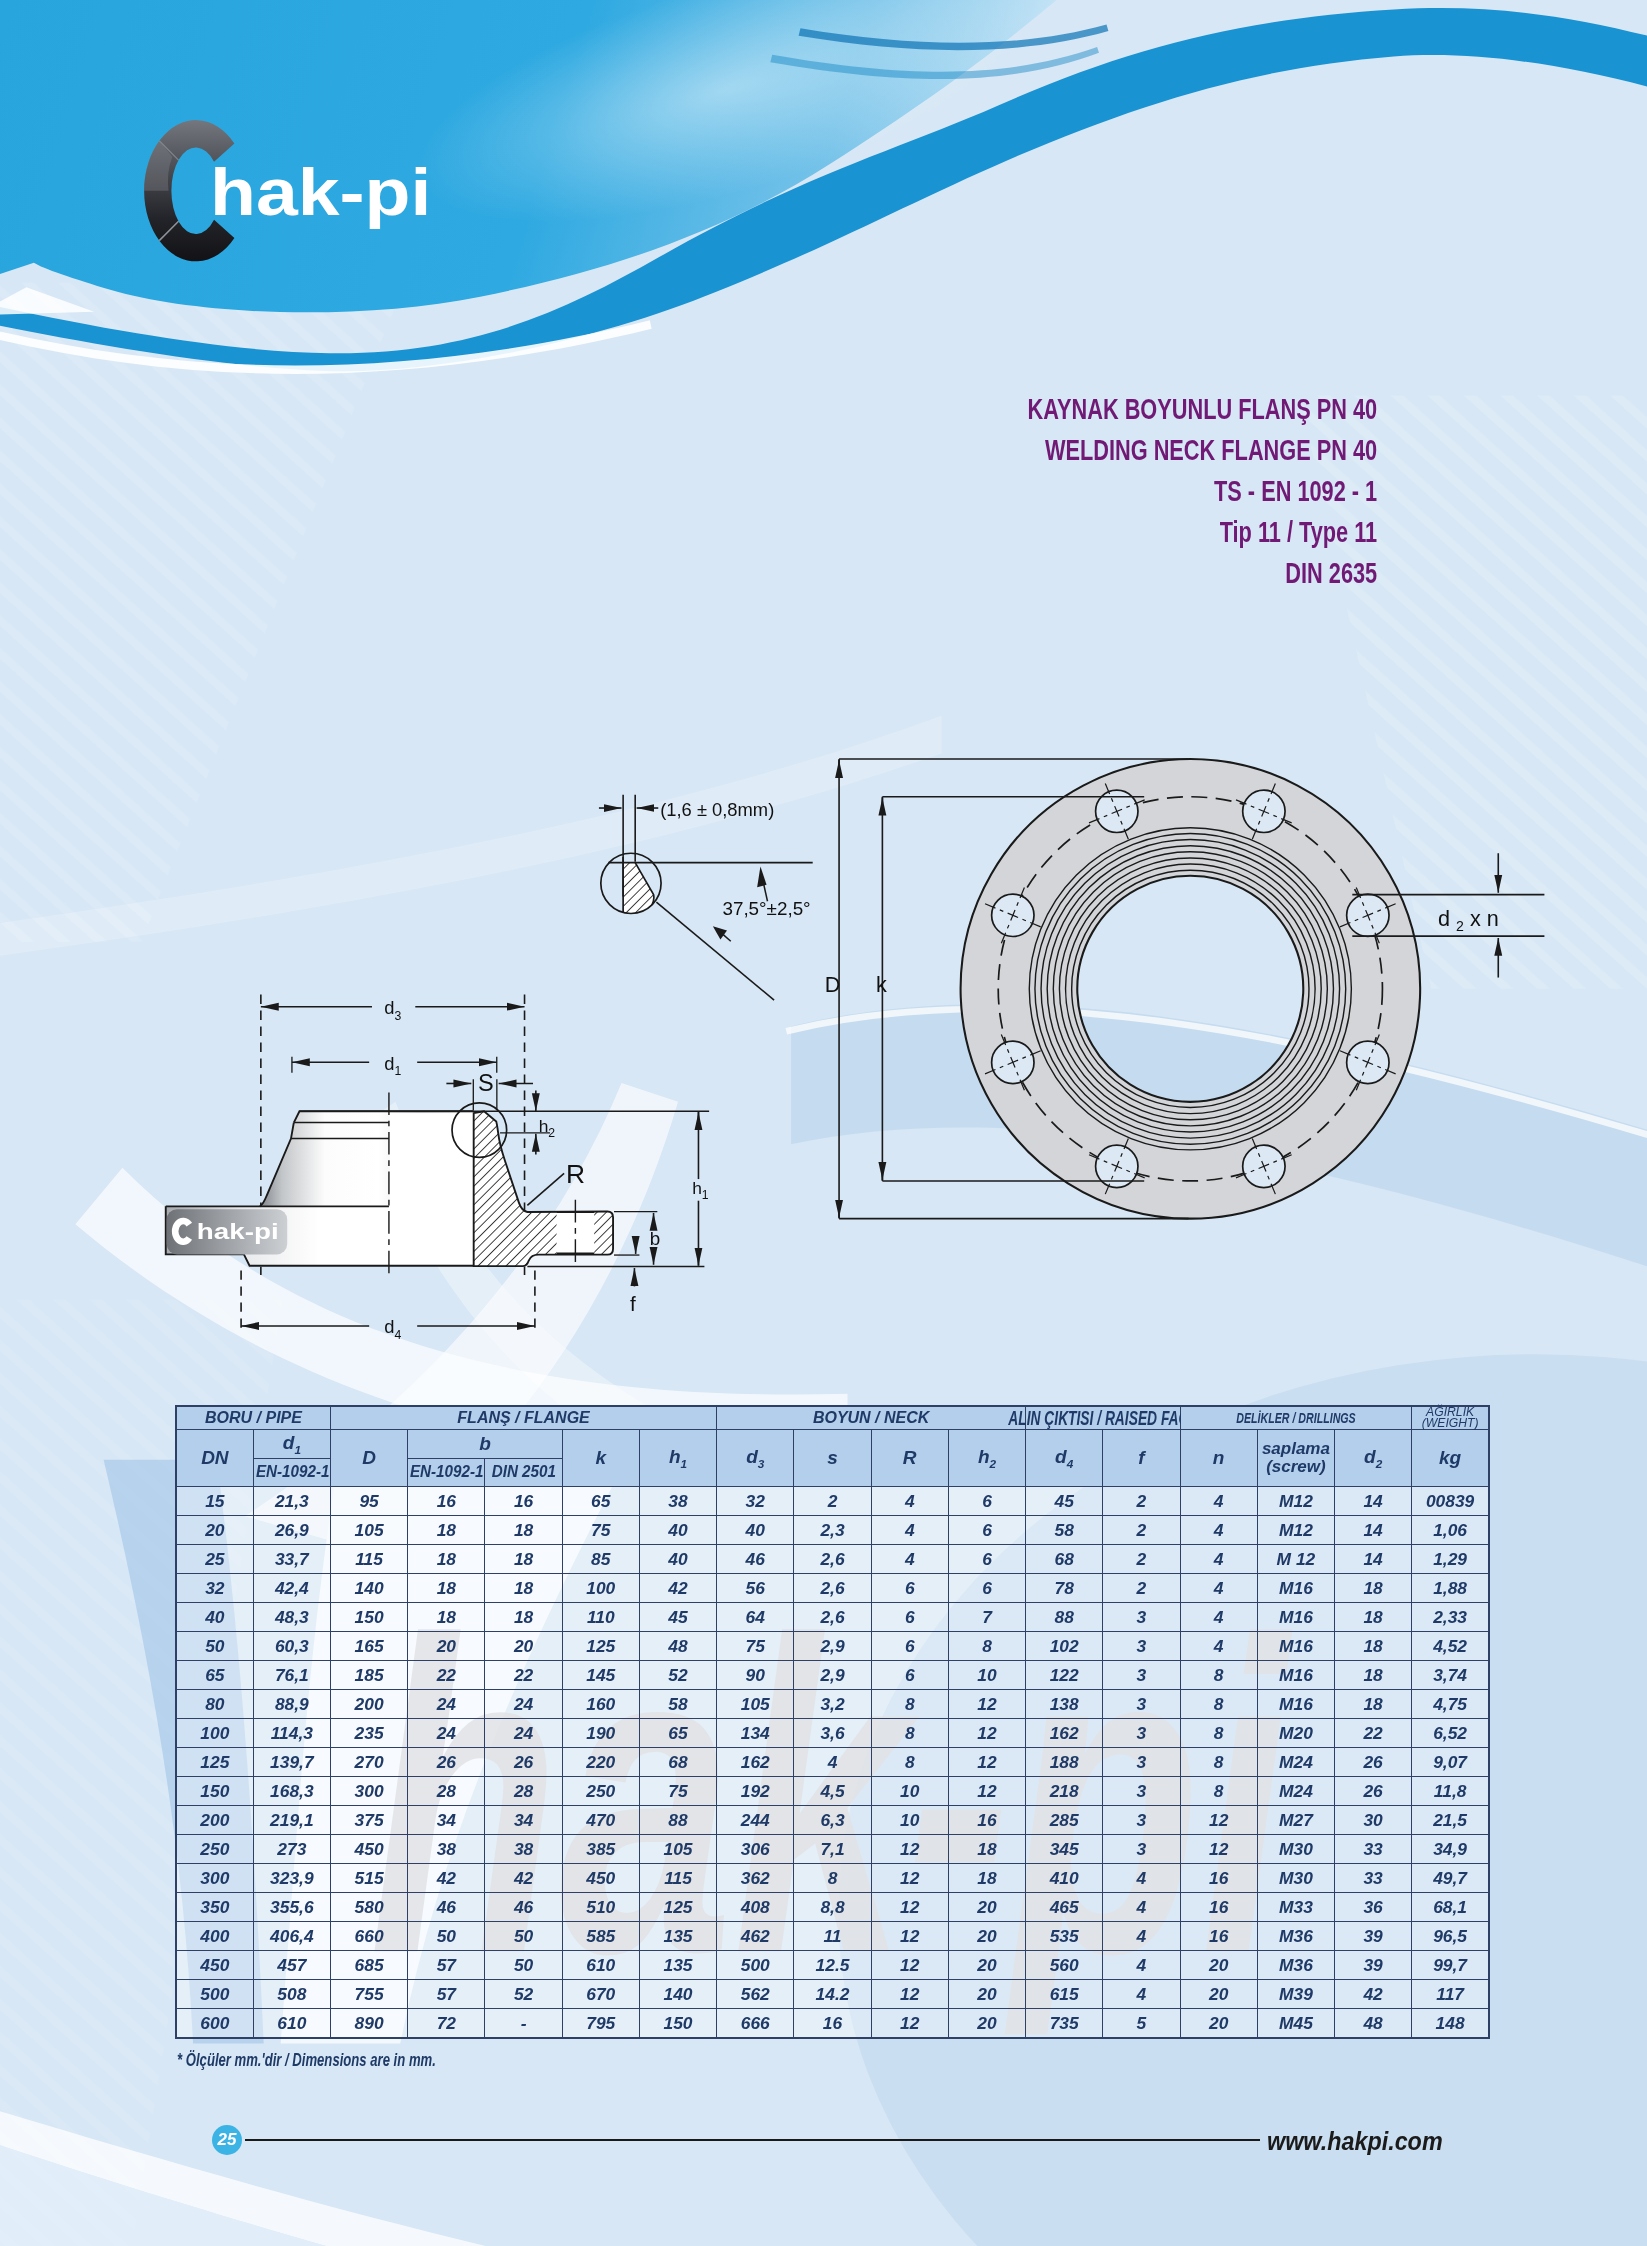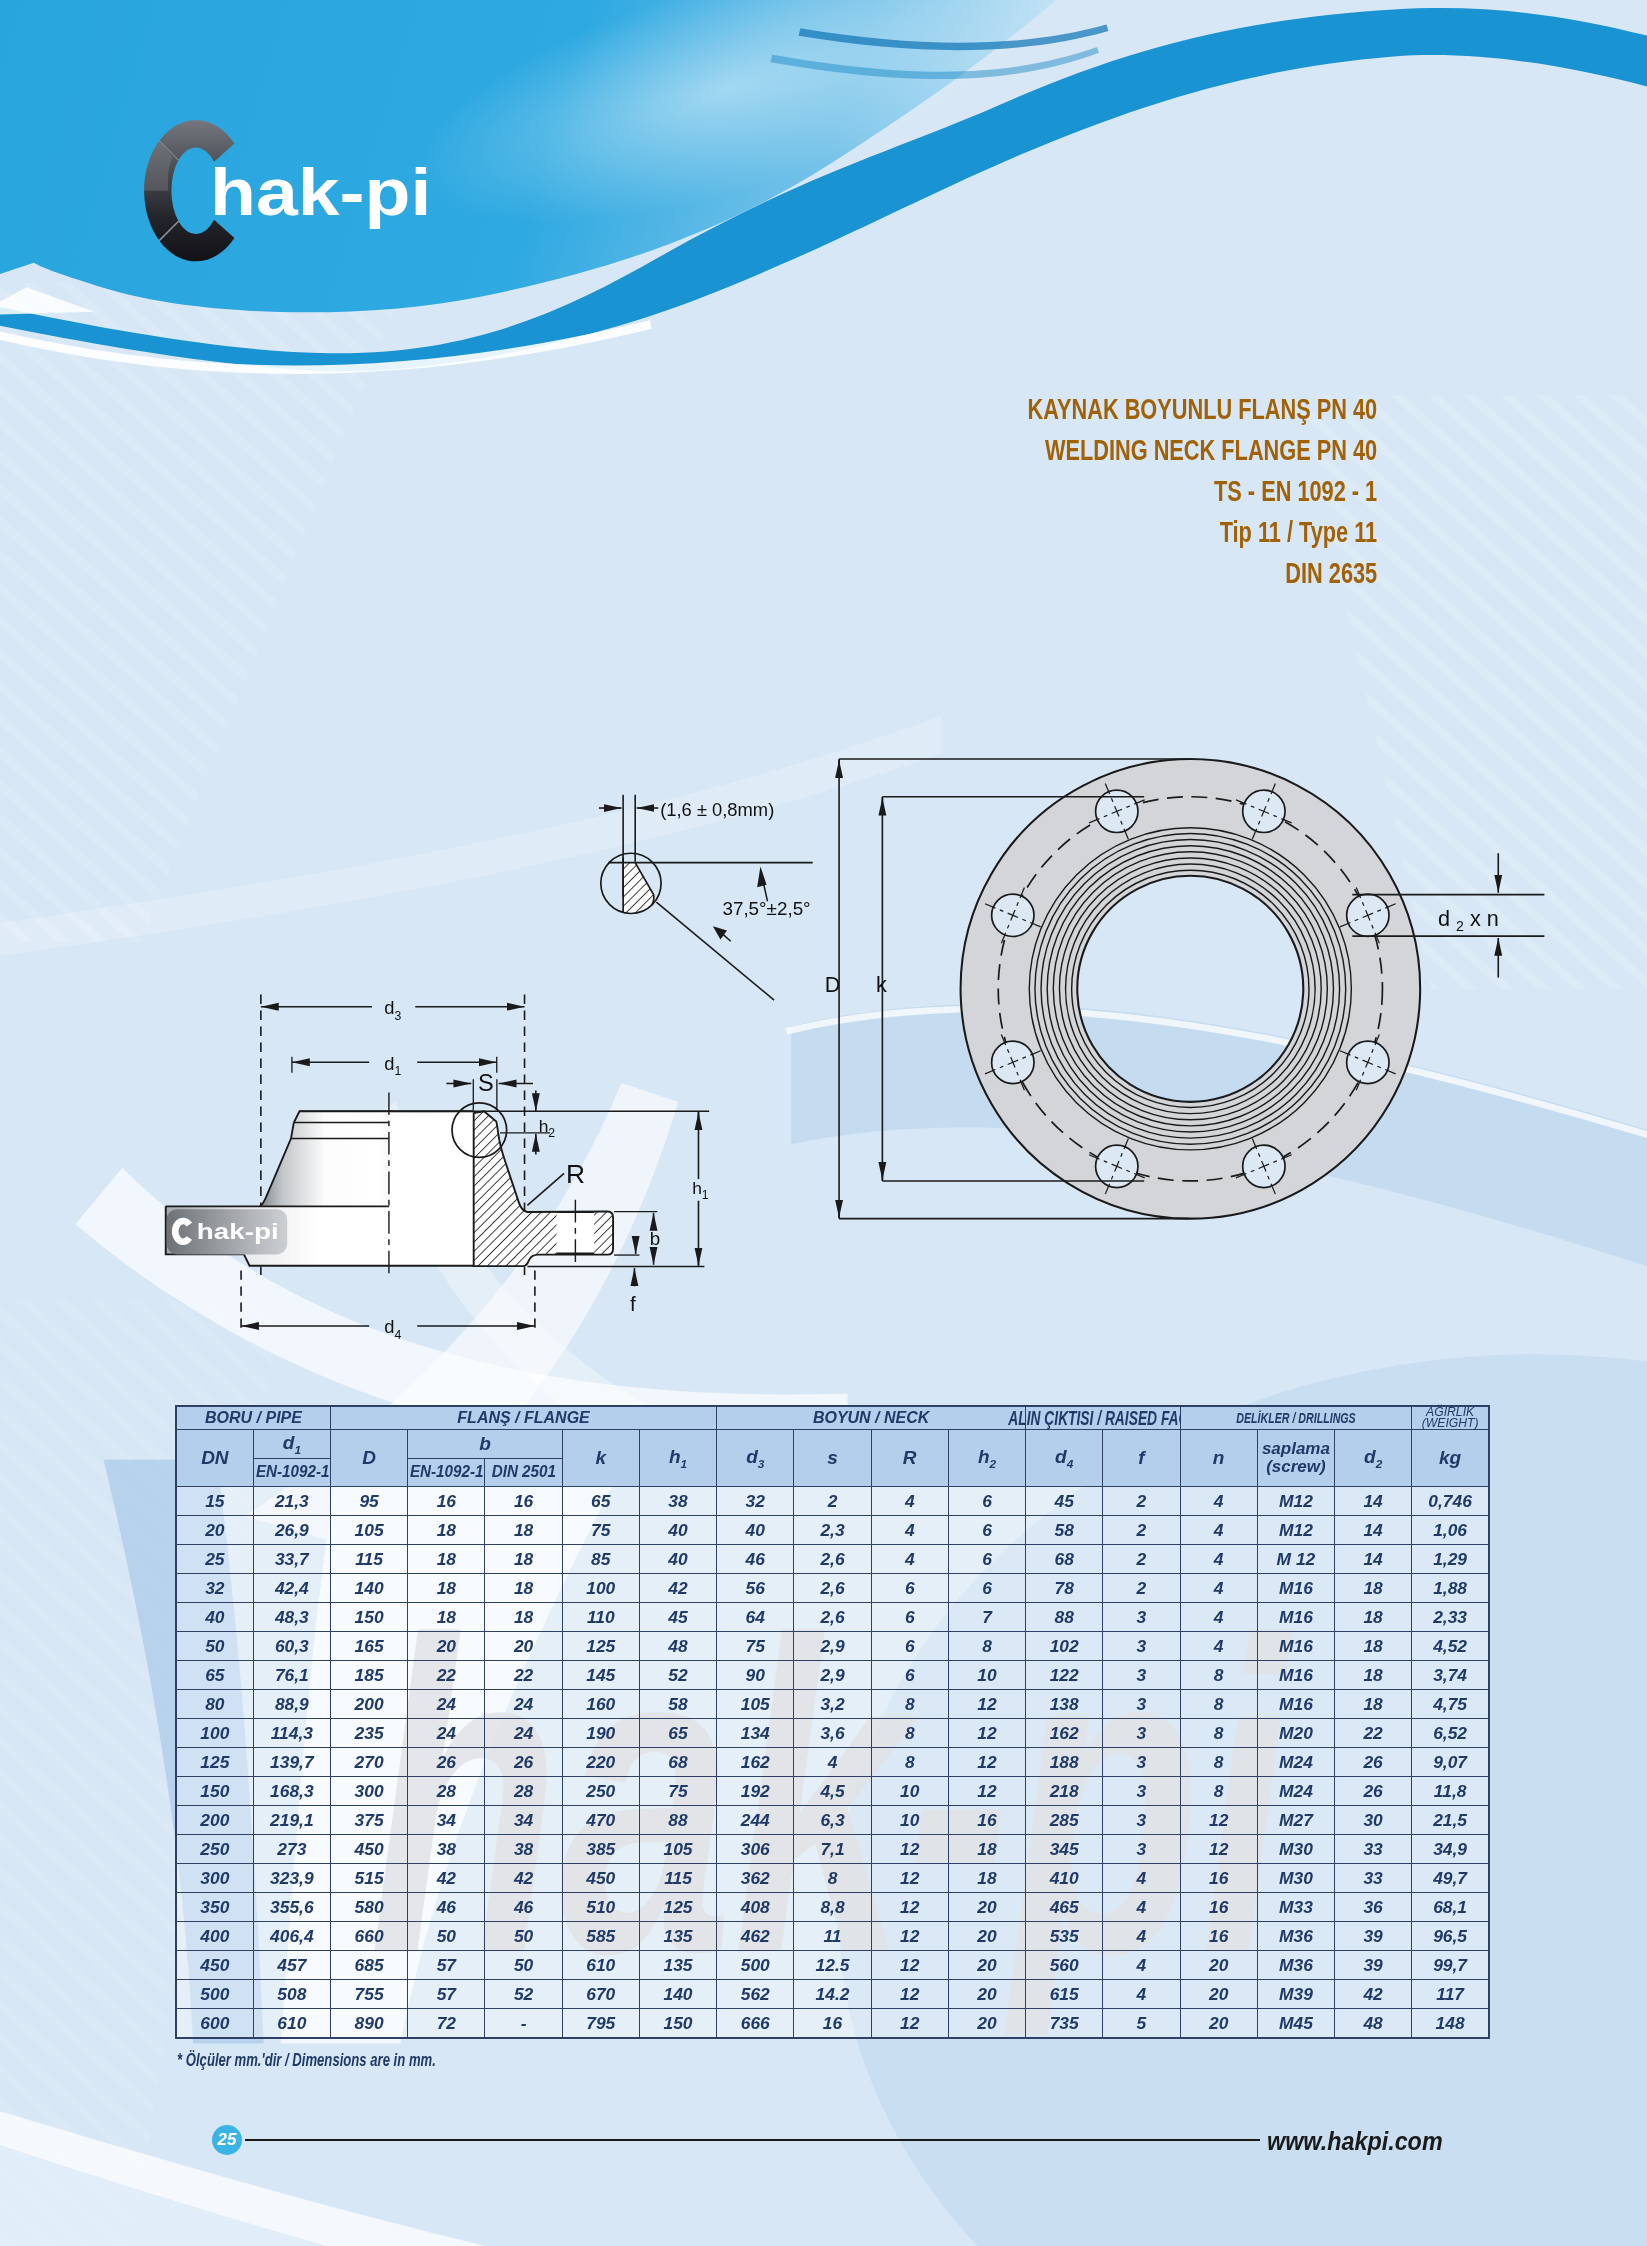--- a/index.html
+++ b/index.html
@@ -1,18 +1,18 @@
 <!DOCTYPE html>
 <html style="font-size:15px"><head>
 <meta charset="utf-8">
 <style>
   html,body{margin:0;padding:0;}
   #page{position:relative;width:1648px;height:2247px;overflow:hidden;background:#d7e7f5;font-family:"Liberation Sans",sans-serif;}
   #bgsvg{position:absolute;left:0;top:0;}
-  #title{position:absolute;top:389px;right:271px;text-align:right;font-weight:bold;color:#a16207;font-size:29px;line-height:41px;white-space:nowrap;}
+  #title{position:absolute;top:389px;right:271px;text-align:right;font-weight:bold;color:#701a75;font-size:29px;line-height:41px;white-space:nowrap;}
   #title .ln{display:block;transform:scaleX(0.75);transform-origin:100% 50%;}
   #tablewrap{position:absolute;left:175px;top:1405px;}
   table{border-collapse:collapse;table-layout:fixed;width:1315px;border:2.4px solid #2e4066;}
   td,th{border:1.5px solid #2e4066;text-align:center;vertical-align:middle;color:#1f3a66;font-style:italic;font-weight:bold;padding:0;overflow:hidden;}
   th{background:#b4cfec;}
   tr.grp th{font-size:16px;height:19px;white-space:nowrap;overflow:visible;position:relative;} .cmp{position:absolute;left:50%;top:50%;white-space:nowrap;} 
   tr.sub th{font-size:19px;}
   tr.sub2 th{font-size:16px;white-space:nowrap;} tr.sub2 th span{display:inline-block;transform:scaleX(0.95);}
   td{font-size:17.4px;height:28px;line-height:28px;background:rgba(255,255,255,0.34);}
   sub{font-size:0.62em;}
@@ -363,21 +363,21 @@
             <td>38</td>
             <td>32</td>
             <td>2</td>
             <td>4</td>
             <td>6</td>
             <td>45</td>
             <td>2</td>
             <td>4</td>
             <td>M12</td>
             <td>14</td>
-            <td>0,746</td>
+            <td>00839</td>
           </tr>
 <tr>
             <td>20</td>
             <td>26,9</td>
             <td>105</td>
             <td>18</td>
             <td>18</td>
             <td>75</td>
             <td>40</td>
             <td>40</td>

